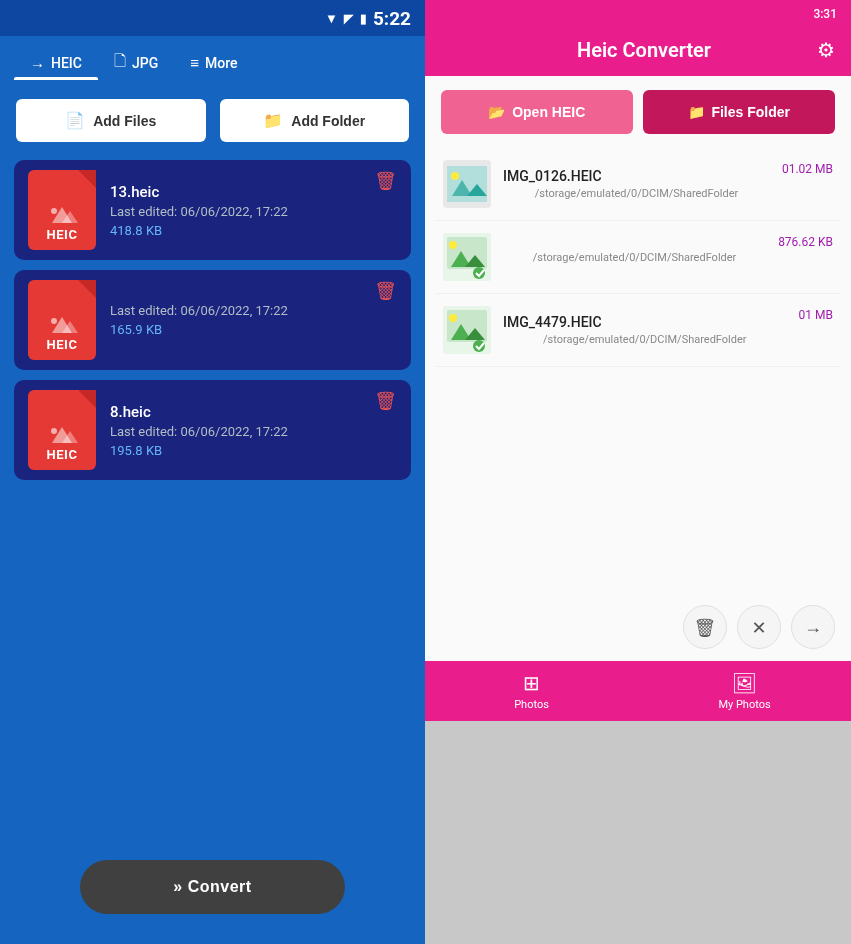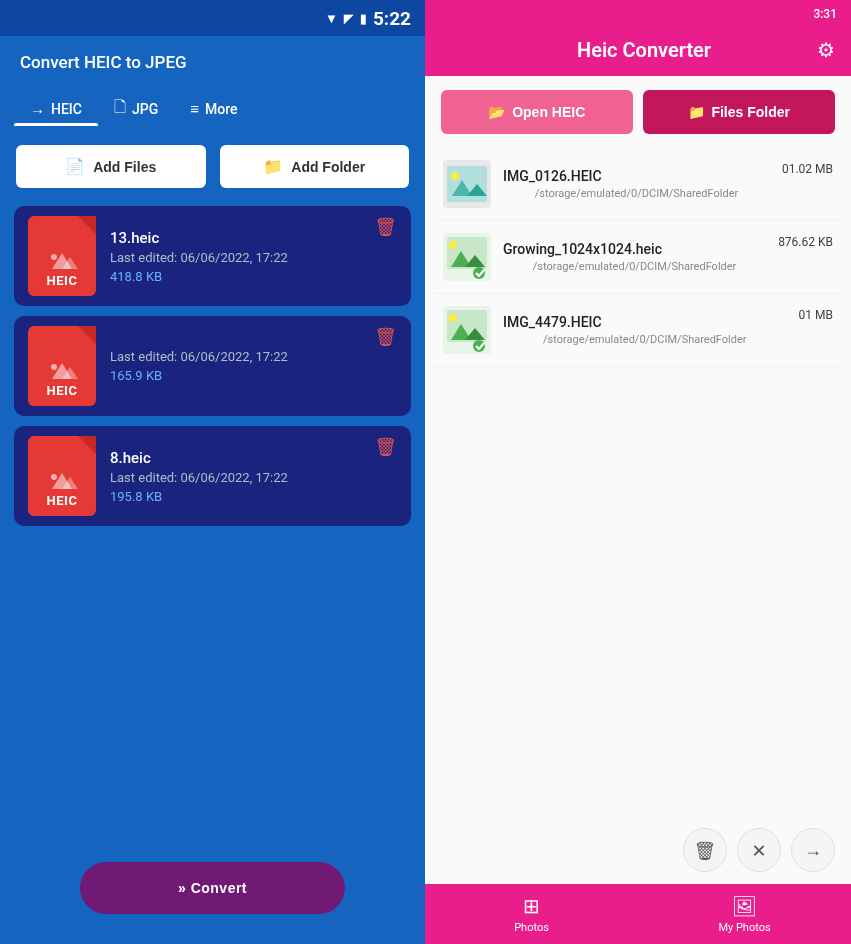--- a/index.html
+++ b/index.html
@@ -209,39 +209,39 @@
       font-size: 18px;
       cursor: pointer;
     }
 
     .convert-btn-container {
       padding: 14px 80px 30px;
     }
 
     .convert-btn {
       width: 100%;
-      background: #701a75;
+      background: #404040;
       border: none;
       border-radius: 30px;
       padding: 18px;
       color: white;
-      font-size: 14px;
+      font-size: 16px;
       font-weight: 700;
       cursor: pointer;
       display: flex;
       align-items: center;
       justify-content: center;
       gap: 8px;
       letter-spacing: 0.5px;
     }
 
     
     .right-panel {
       width: 426px;
-      height: 944px;
+      height: 721px;
       background: #fafafa;
       display: flex;
       flex-direction: column;
       overflow: hidden;
     }
 
     .status-bar-right {
       height: 28px;
       background: #e91e8c;
       display: flex;
@@ -356,21 +356,21 @@
     }
 
     .file-path-right {
       font-size: 11px;
       color: #888;
       text-align: center;
     }
 
     .file-size-right {
       font-size: 12px;
-      color: #404040;
+      color: #a21caf;
       white-space: nowrap;
       align-self: flex-start;
       padding-top: 2px;
     }
 
     .bottom-actions {
       display: flex;
       justify-content: flex-end;
       gap: 10px;
       padding: 12px 16px;
@@ -431,21 +431,20 @@
 
     <div class="status-bar-left">
       <div class="status-icons">
         <span>▼</span>
         <span>◤</span>
         <span>▮</span>
       </div>
       <span class="time">5:22</span>
     </div>
 
-    <div class="app-title-left">Convert HEIC to JPEG</div>
 
     <div class="tabs-left">
       <div class="tab-item active">
         <span class="tab-icon">→</span>
         <span>HEIC</span>
       </div>
       <div class="tab-item">
         <span class="tab-icon">🗋</span>
         <span>JPG</span>
       </div>
@@ -573,21 +572,20 @@
             <rect width="48" height="48" fill="#e8f5e9"></rect>
             <rect x="4" y="4" width="40" height="32" fill="#c8e6c9" rx="2"></rect>
             <polygon points="8,34 18,18 28,34" fill="#4caf50"></polygon>
             <polygon points="22,34 32,22 42,34" fill="#388e3c"></polygon>
             <circle cx="10" cy="12" r="4" fill="#ffeb3b"></circle>
             <circle cx="36" cy="40" r="6" fill="#4caf50"></circle>
             <path d="M33,40 L36,43 L41,37" stroke="white" stroke-width="2" fill="none"></path>
           </svg>
         </div>
         <div class="file-details-right">
-          <div class="file-name-right">Growing_1024x1024.heic</div>
           <div class="file-path-right">/storage/emulated/0/DCIM/SharedFolder</div>
         </div>
         <div class="file-size-right">876.62 KB</div>
       </div>
 
       <div class="file-item-right">
         <div class="file-thumb">
           <svg width="48" height="48" viewBox="0 0 48 48">
             <rect width="48" height="48" fill="#e8f5e9"></rect>
             <rect x="4" y="4" width="40" height="32" fill="#c8e6c9" rx="2"></rect>

